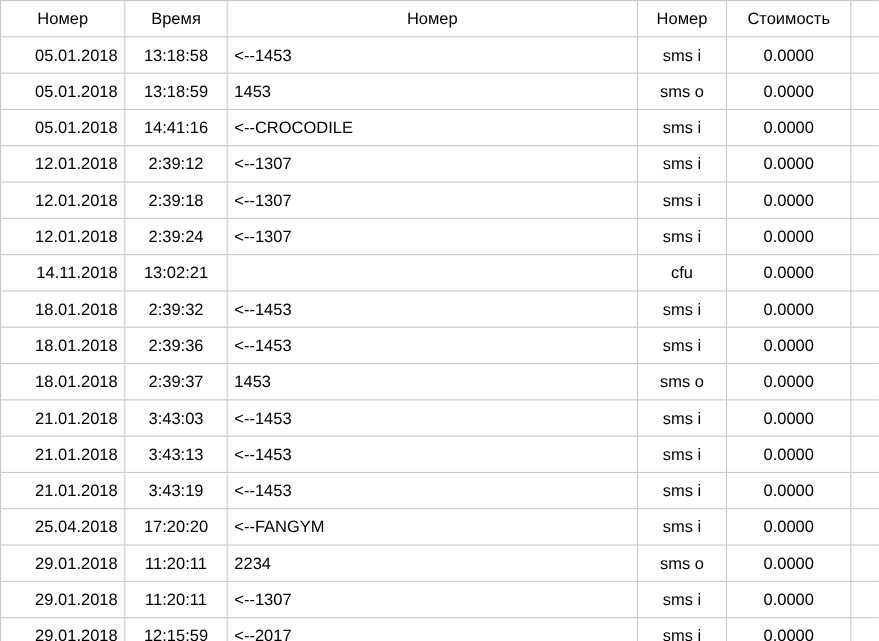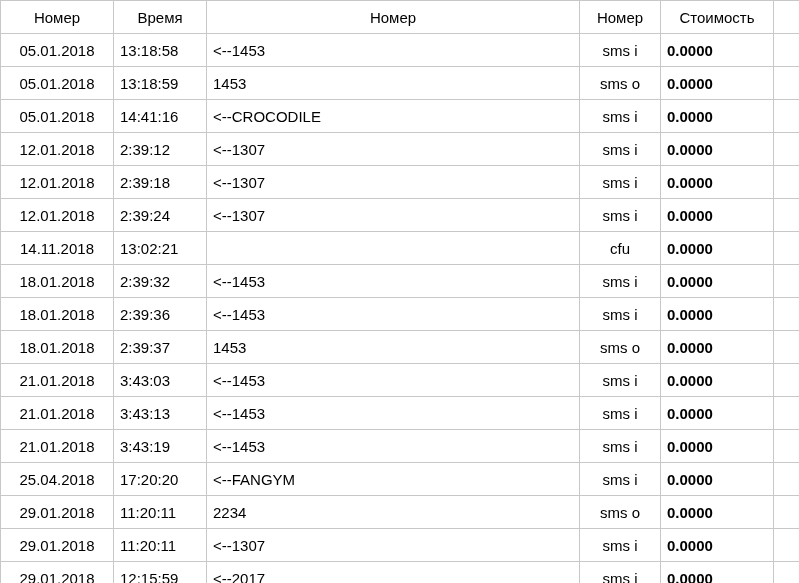--- a/index.html
+++ b/index.html
@@ -20,25 +20,25 @@
     padding: 6px 6px 6px 6px;
     height: 20px;
     overflow: hidden;
     white-space: nowrap;
   }
   .sheet th {
     font-weight: normal;
     text-align: center;
     background: #ffffff;
   }
-  .col-date   { width: 100px; text-align: center; padding-left: 4px; }
-  .col-time   { width: 80px;  text-align: left; padding-left: 2px; }
+  .col-date   { width: 100px; text-align: right; padding-left: 4px; }
+  .col-time   { width: 80px;  text-align: center; padding-left: 2px; }
   .col-number { width: 360px; text-align: left; padding-left: 6px; }
   .col-service{ width: 68px;  text-align: center; padding-left: 2px; }
-  .col-cost   { width: 100px; text-align: left; padding-right: 6px; font-weight: bold; }
+  .col-cost   { width: 100px; text-align: center; padding-right: 6px; }
   .col-tail   { width: 20px;  }
   .sheet tbody td.col-tail { }
 </style>
 </head>
 <body>
 
 <table class="sheet">
   <thead>
     <tr>
       <th class="col-date">Номер</th>

